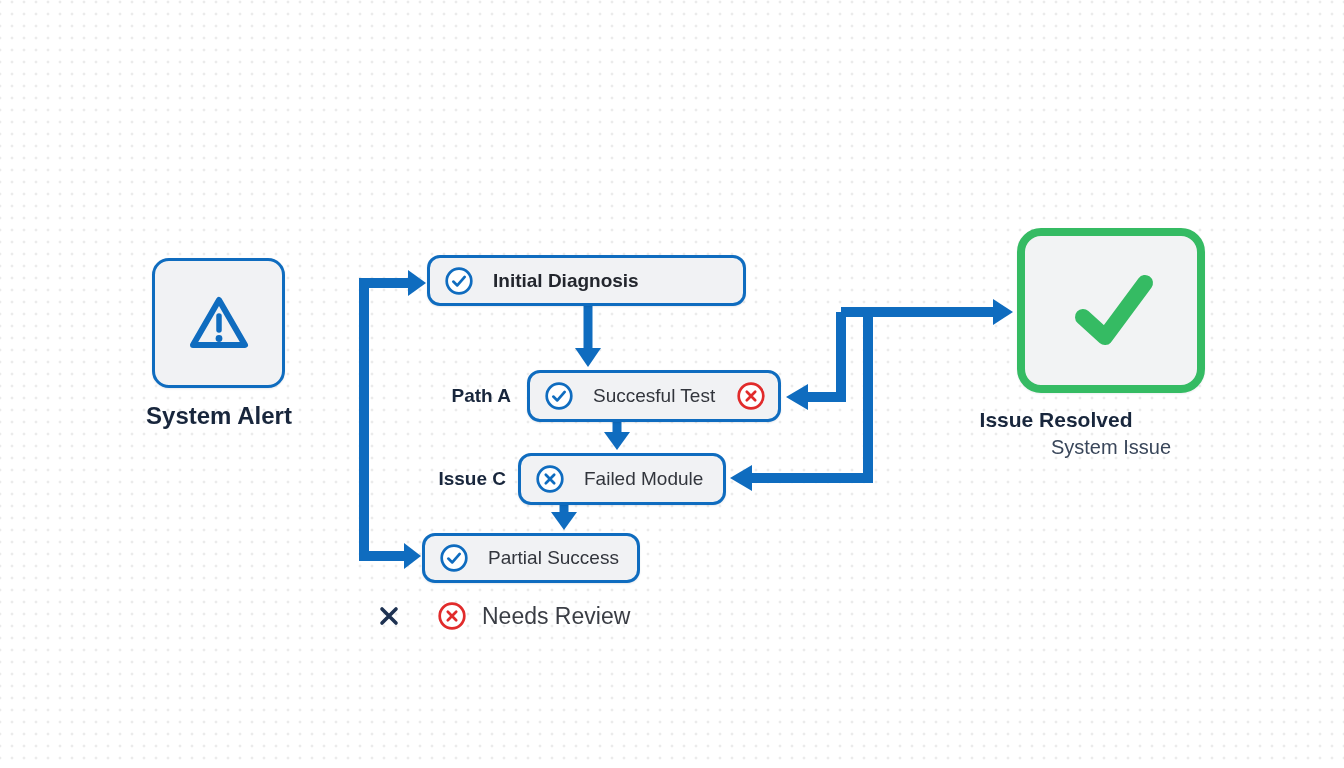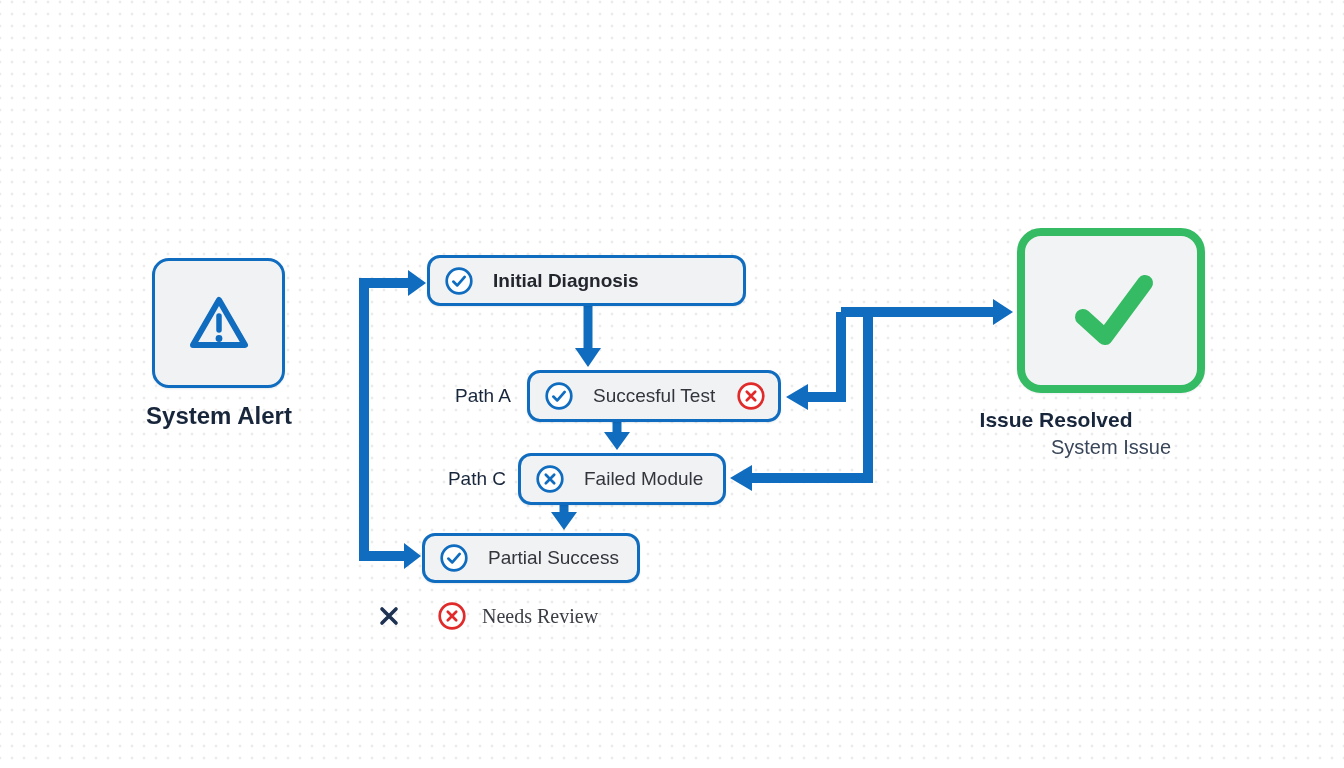--- a/index.html
+++ b/index.html
@@ -72,32 +72,31 @@
   .caption{
     position:absolute;
     text-align:center;
     color:var(--dark);
   }
   .caption.bold{font-weight:700;}
   .path-label{
     position:absolute;
     text-align:right;
     font-size:19px;
-    font-weight:400;
+    font-weight:700;
     color:var(--dark);
     line-height:22px;
   }
   .legend-icon{position:absolute;display:block;}
   .legend-text{
     position:absolute;
-    font-size:20px;
+    font-size:23px;
     color:#3a3d44;
     line-height:24px;
     white-space:nowrap;
-    font-family:Liberation Serif, serif;
   }
   .resolved-title{font-size:21px;font-weight:700;line-height:24px;color:var(--dark);}
   .resolved-sub{font-size:20px;font-weight:400;line-height:24px;color:#39465a;}
 </style>
 </head>
 <body>
 
 <div id="canvas">
 
   <svg id="connectors" viewBox="0 0 1344 768" xmlns="http://www.w3.org/2000/svg">
@@ -147,21 +146,21 @@
       <circle cx="15" cy="15" r="12.3" fill="#ffffff" stroke="#0f6cbf" stroke-width="2.7"></circle>
       <path d="M9.3 15.6 L13.3 19.4 L20.7 10.9" fill="none" stroke="#0f6cbf" stroke-width="2.7" stroke-linecap="round" stroke-linejoin="round"></path>
     </svg>
     <span>Succesful Test</span>
     <svg class="ic right-ic" width="30" height="30" viewBox="0 0 30 30">
       <circle cx="15" cy="15" r="12.3" fill="#ffffff" stroke="#e12b2b" stroke-width="2.7"></circle>
       <path d="M10.8 10.8 L19.2 19.2 M19.2 10.8 L10.8 19.2" fill="none" stroke="#e12b2b" stroke-width="2.7" stroke-linecap="round"></path>
     </svg>
   </div>
 
-  <div class="path-label" style="left:414px;top:468px;width:92px;">Path C</div>
+  <div class="path-label" style="left:414px;top:468px;width:92px;">Issue C</div>
   <div class="node" style="left:422px;top:533px;width:218px;height:50px;">
     <svg class="ic" width="30" height="30" viewBox="0 0 30 30">
       <circle cx="15" cy="15" r="12.3" fill="#ffffff" stroke="#0f6cbf" stroke-width="2.7"></circle>
       <path d="M9.3 15.6 L13.3 19.4 L20.7 10.9" fill="none" stroke="#0f6cbf" stroke-width="2.7" stroke-linecap="round" stroke-linejoin="round"></path>
     </svg>
     <span>Partial Success</span>
   </div>
 
   <div class="node" style="left:518px;top:453px;width:208px;height:52px;">
     <svg class="ic" width="30" height="30" viewBox="0 0 30 30">

